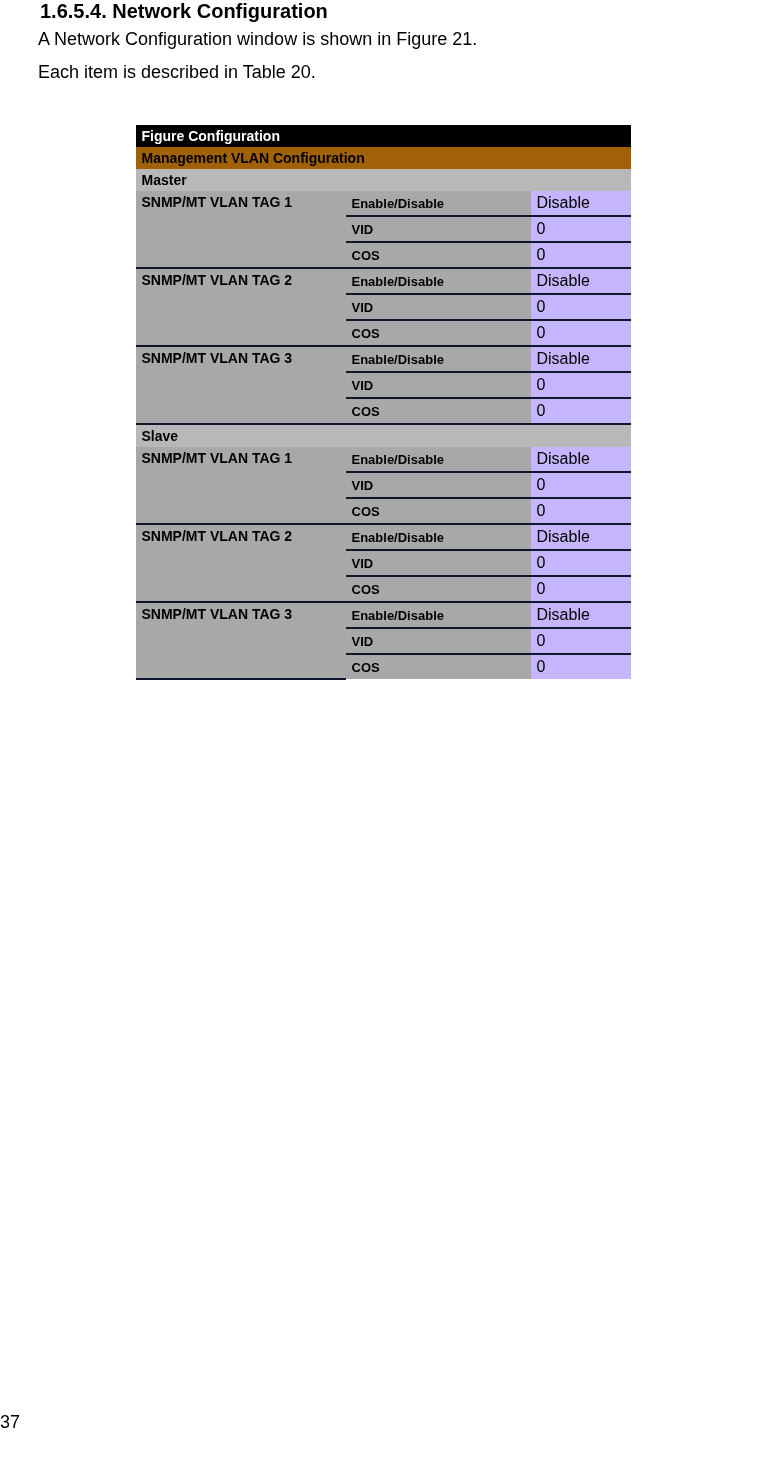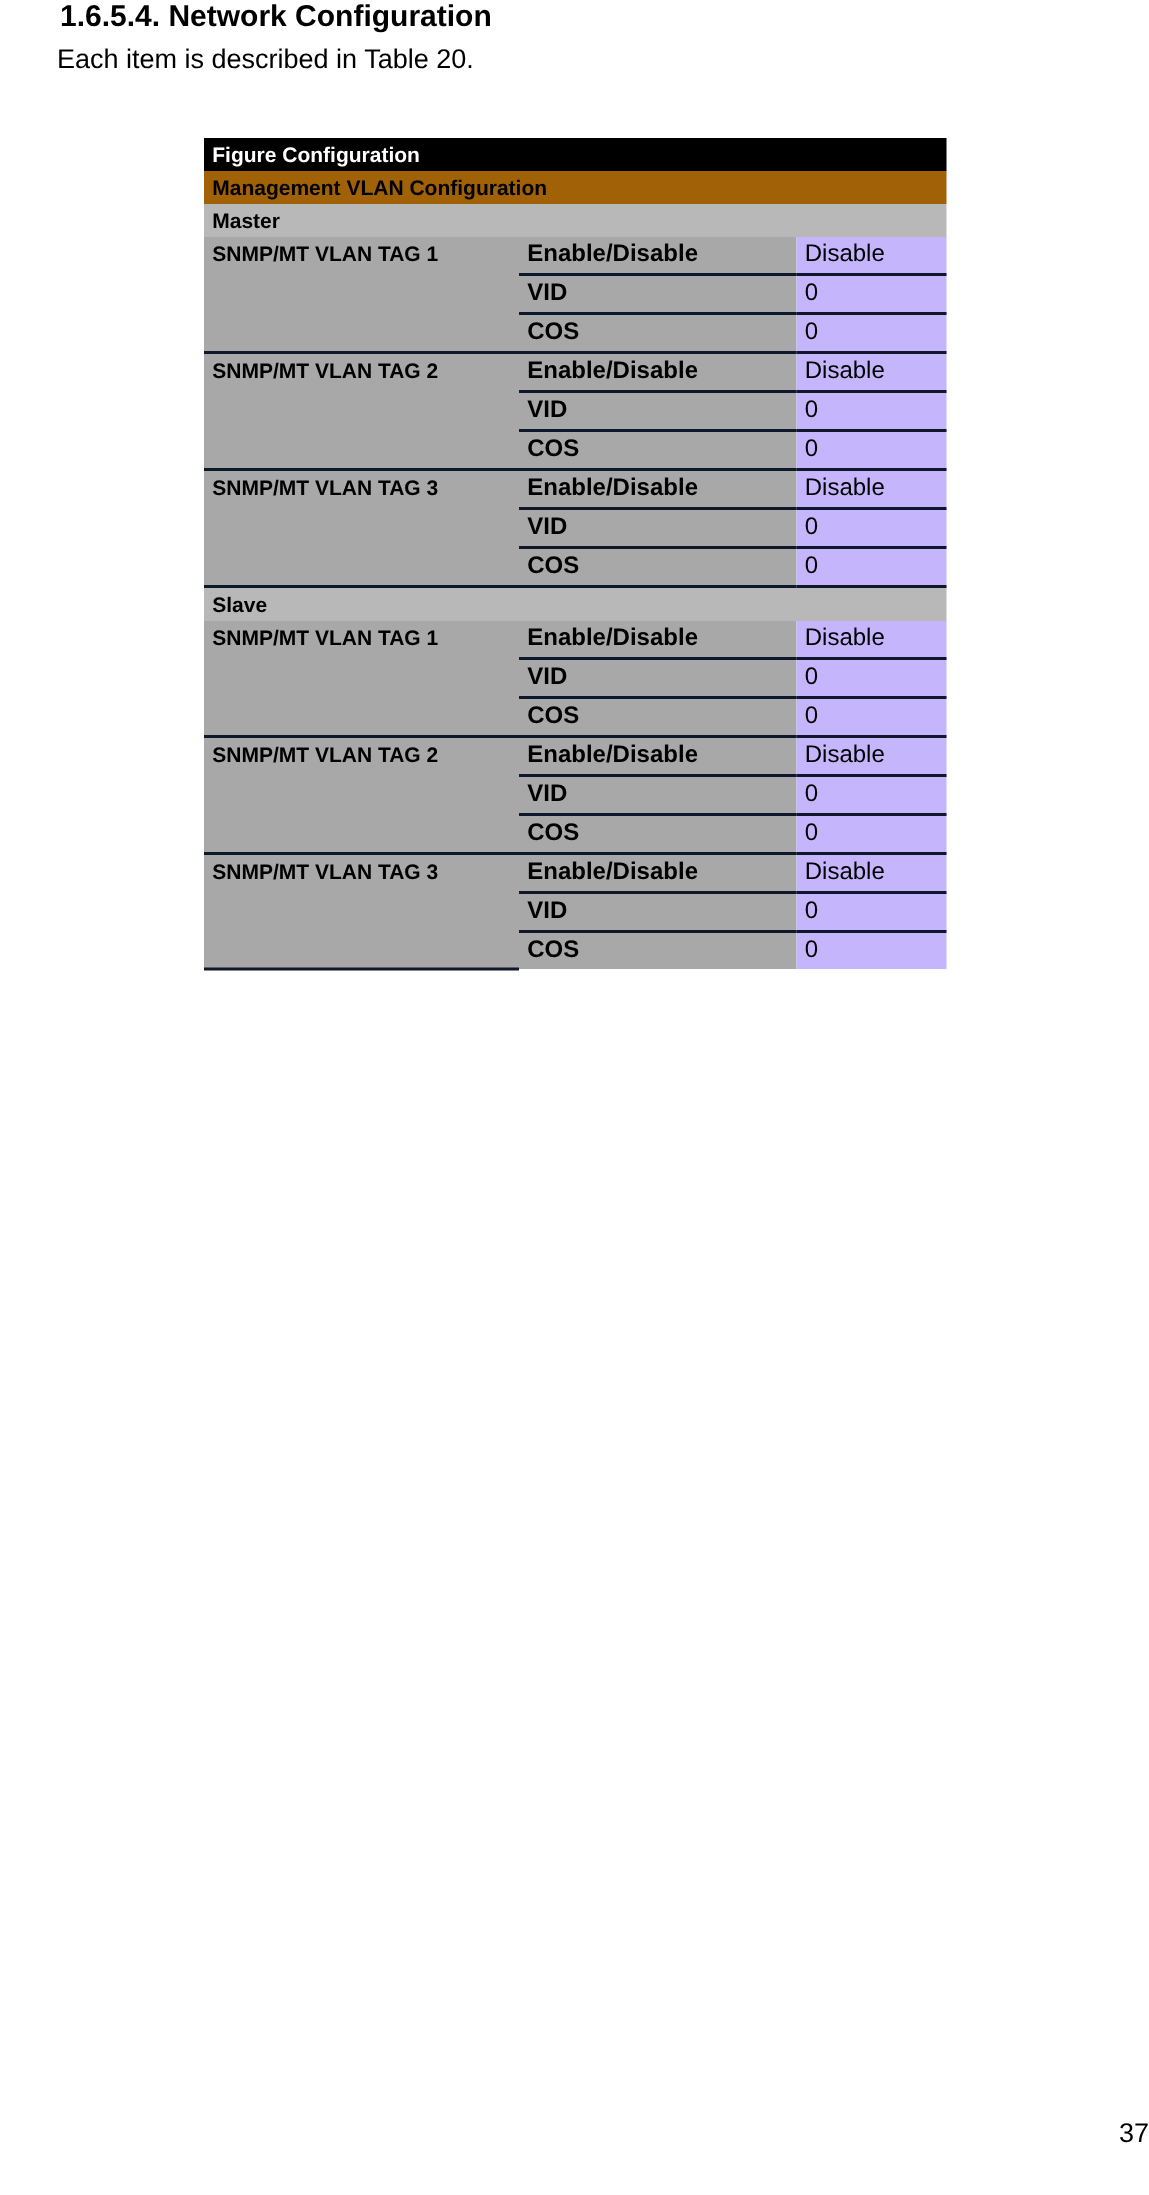--- a/index.html
+++ b/index.html
@@ -65,47 +65,48 @@
       font-weight: bold;
       font-size: 14px;
       padding: 3px 6px;
       vertical-align: top;
       width: 210px;
     }
     .param-cell {
       background: #a8a8a8;
       color: #000;
       font-weight: bold;
-      font-size: 16px;
+      font-size: 13px;
       padding: 3px 6px;
       width: 185px;
     }
     .value-cell {
       background: #c4b5fd;
       color: #000;
       font-size: 16px;
       padding: 3px 6px;
       width: 100px;
     }
     .row-sep td {
       border-bottom: 2px solid #0f172a;
     }
     .page-number {
       position: absolute;
       bottom: 30px;
       width: 100%;
-      text-align: right;
+      text-align: left;
       font-size: 18px;
     }
   </style>
 </head>
 <body>
 
 <div class="content">
   <div class="section-heading">1.6.5.4. Network Configuration</div>
+  <div class="paragraph">A Network Configuration window is shown in Figure 21.</div>
   <div class="paragraph">Each item is described in Table 20.</div>
 
   <div class="figure-container">
     <table class="config-table">
       <tbody>
           <tr>
         <td class="title-bar" colspan="3">Figure Configuration</td>
       </tr>
       <tr>
         <td class="subtitle-bar" colspan="3">Management VLAN Configuration</td>

